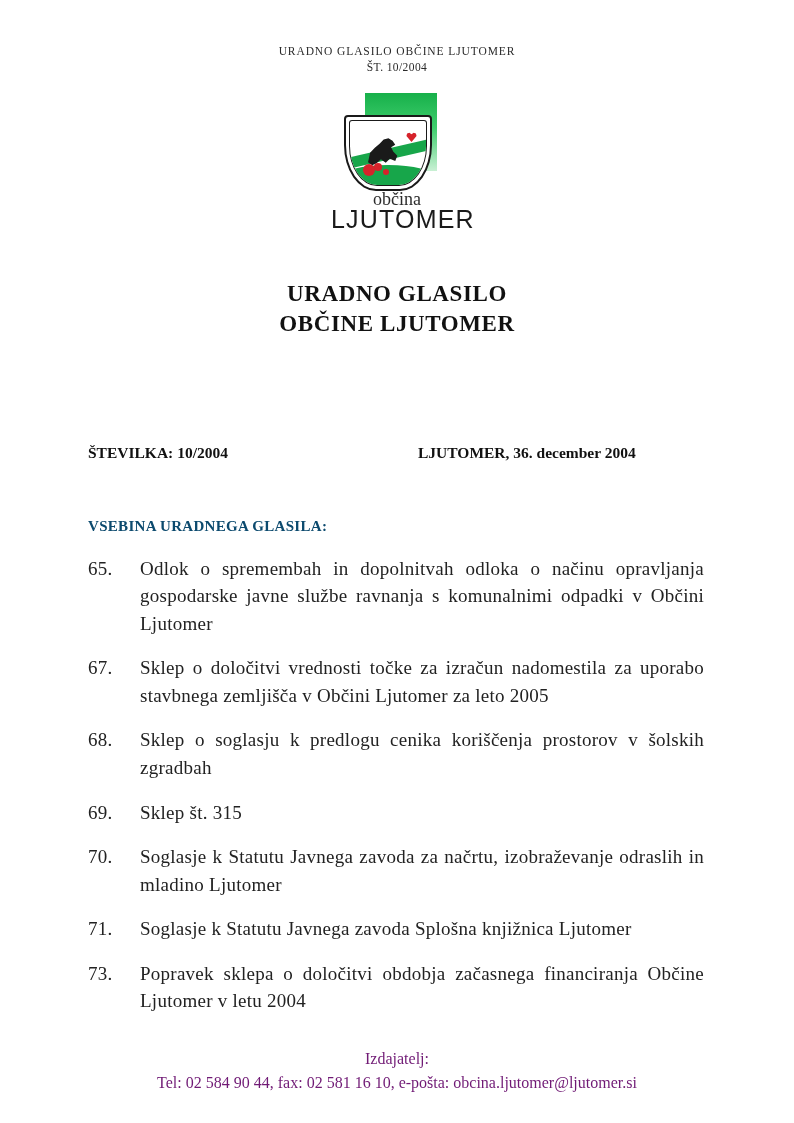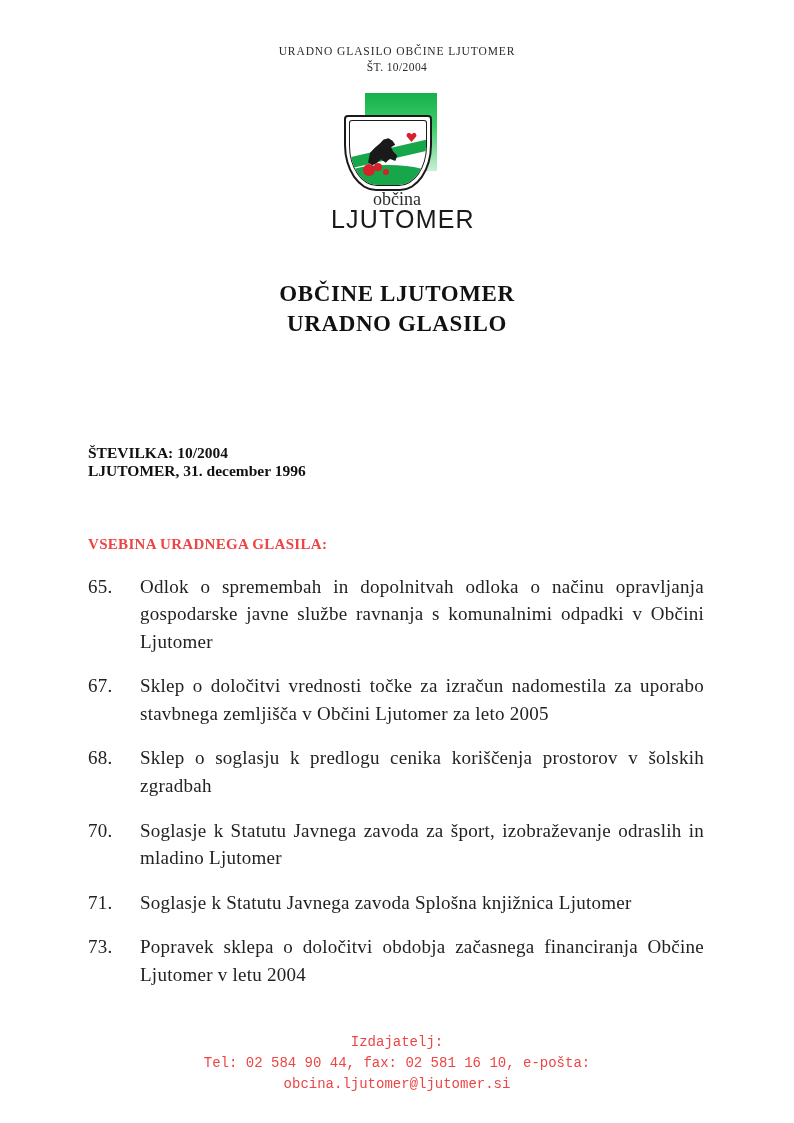--- a/index.html
+++ b/index.html
@@ -162,33 +162,32 @@
 
   
   .issue-row {
     margin-top: 104px;
     display: flex;
     align-items: baseline;
     font-family: "Liberation Serif", serif;
     font-size: 15.5px;
     font-weight: bold;
     color: #111;
-    flex-direction: column;
   }
   .issue-number { width: 330px; }
   .issue-place { flex: 1; }
 
   
   .contents-heading {
     margin-top: 56px;
     font-family: "Liberation Serif", serif;
     font-weight: bold;
     font-size: 15px;
     letter-spacing: 0.3px;
-    color: #ef4444;
+    color: #0c4a6e;
   }
   .contents-list {
     margin-top: 20px;
   }
   .contents-item {
     display: flex;
     margin-bottom: 17px;
     font-family: "Liberation Serif", serif;
     font-size: 19px;
     line-height: 1.45;
@@ -206,24 +205,24 @@
     padding-right: 2px;
   }
 
   
   .footer {
     position: absolute;
     left: 88px;
     right: 88px;
     bottom: 28px;
     text-align: center;
-    font-family: Liberation Mono, monospace;
-    font-size: 14px;
+    font-family: Liberation Serif, serif;
+    font-size: 16px;
     line-height: 1.5;
-    color: #ef4444;
+    color: #701a75;
   }
 </style>
 </head>
 <body>
 
 <div class="page">
 
   <div class="running-head">
     <div class="line1">URADNO GLASILO OBČINE LJUTOMER</div>
     <div class="line2">ŠT. 10/2004</div>
@@ -240,27 +239,27 @@
           <div class="shield-heart"></div>
           <div class="shield-flower"></div>
         </div>
       </div>
       <div class="logo-text-obcina">občina</div>
       <div class="logo-text-ljutomer">LJUTOMER</div>
     </div>
   </div>
 
   <div class="main-title">
+    <div>URADNO GLASILO</div>
     <div>OBČINE LJUTOMER</div>
-    <div>URADNO GLASILO</div>
   </div>
 
   <div class="issue-row">
     <div class="issue-number">ŠTEVILKA: 10/2004</div>
-    <div class="issue-place">LJUTOMER, 31. december 1996</div>
+    <div class="issue-place">LJUTOMER, 36. december 2004</div>
   </div>
 
   <div class="contents-heading">VSEBINA URADNEGA GLASILA:</div>
 
   <div class="contents-list">
 
     <div class="contents-item">
       <div class="item-num">65.</div>
       <div class="item-text">Odlok o spremembah in dopolnitvah odloka o načinu opravljanja gospodarske javne službe ravnanja s komunalnimi odpadki v Občini Ljutomer</div>
     </div>
@@ -269,24 +268,28 @@
     <div class="contents-item">
       <div class="item-num">67.</div>
       <div class="item-text">Sklep o določitvi vrednosti točke za izračun nadomestila za uporabo stavbnega zemljišča v Občini Ljutomer za leto 2005</div>
     </div>
 
     <div class="contents-item">
       <div class="item-num">68.</div>
       <div class="item-text">Sklep o soglasju k predlogu cenika koriščenja prostorov v šolskih zgradbah</div>
     </div>
 
+    <div class="contents-item">
+      <div class="item-num">69.</div>
+      <div class="item-text">Sklep št. 315</div>
+    </div>
 
     <div class="contents-item">
       <div class="item-num">70.</div>
-      <div class="item-text">Soglasje k Statutu Javnega zavoda za šport, izobraževanje odraslih in mladino Ljutomer</div>
+      <div class="item-text">Soglasje k Statutu Javnega zavoda za načrtu, izobraževanje odraslih in mladino Ljutomer</div>
     </div>
 
     <div class="contents-item">
       <div class="item-num">71.</div>
       <div class="item-text">Soglasje k Statutu Javnega zavoda Splošna knjižnica Ljutomer</div>
     </div>
 
 
     <div class="contents-item">
       <div class="item-num">73.</div>

